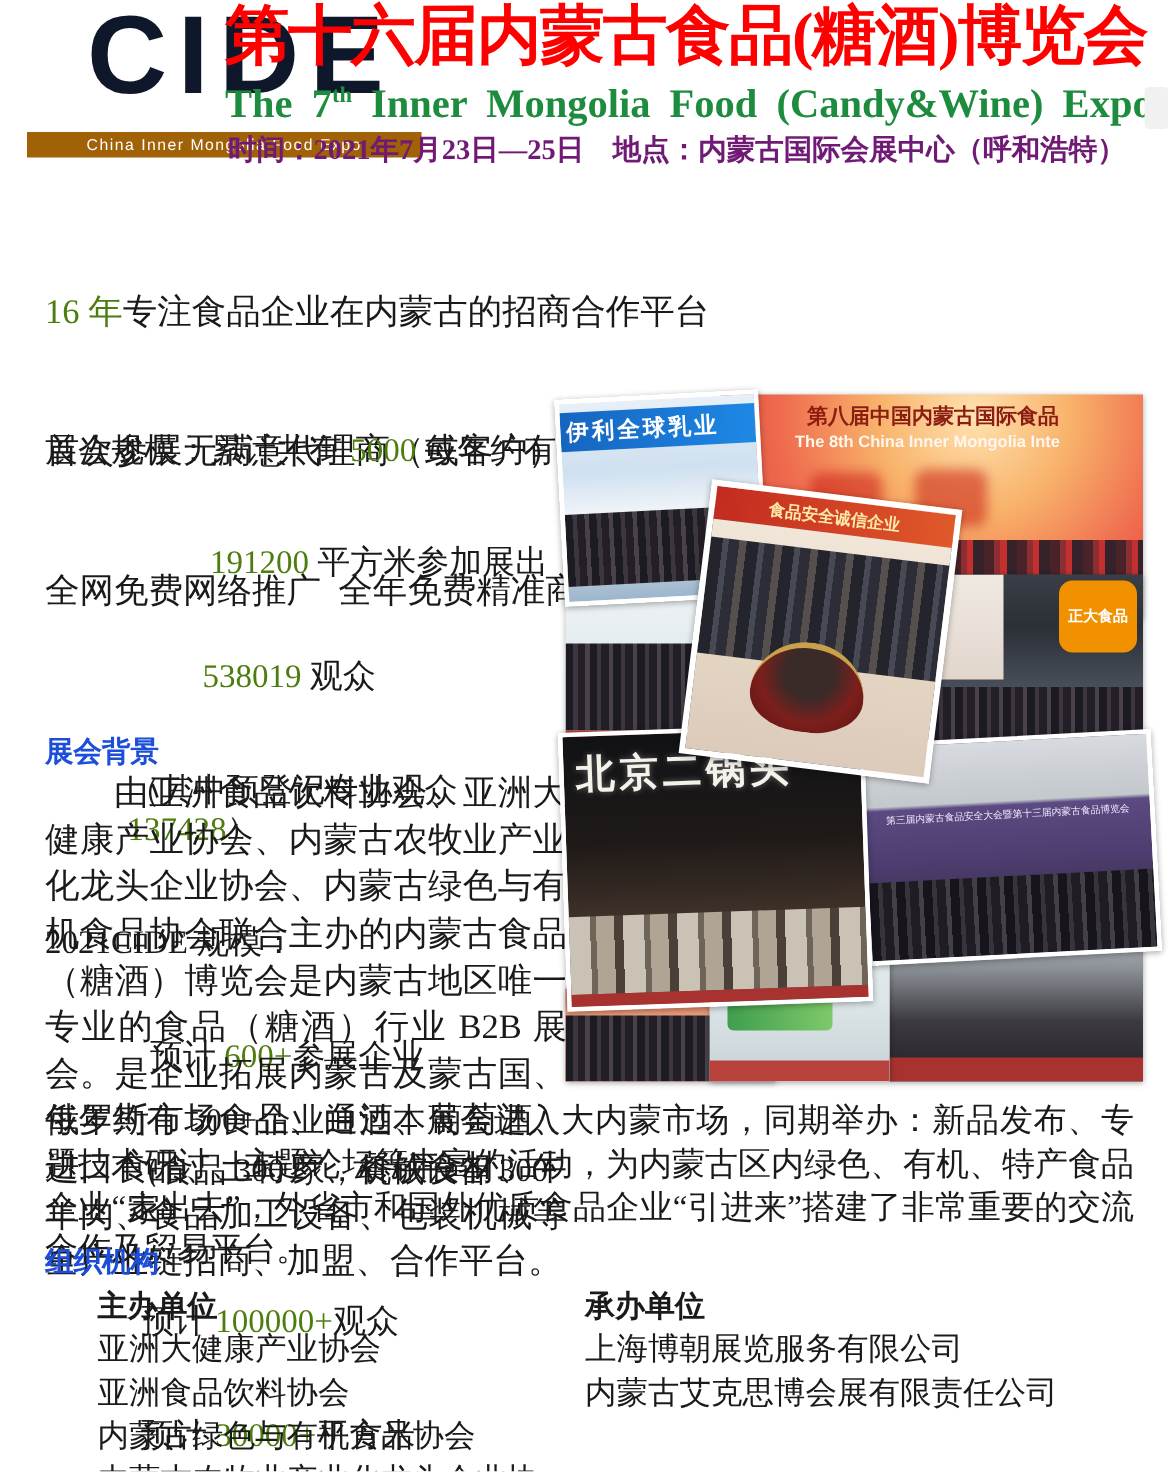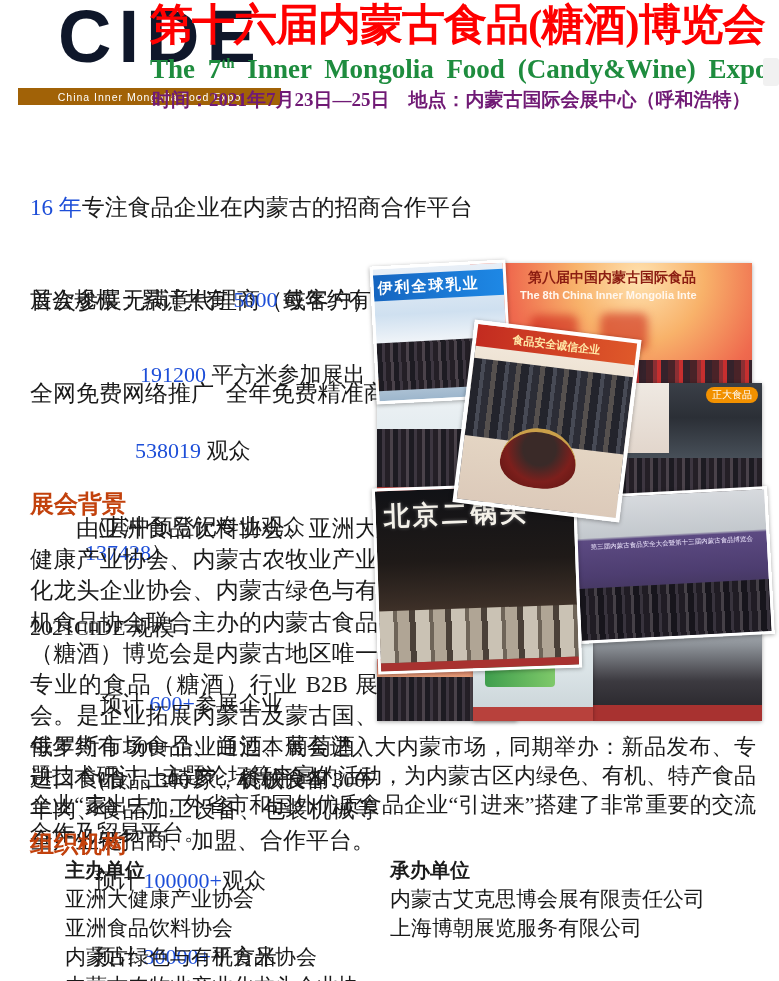--- a/index.html
+++ b/index.html
@@ -19,32 +19,32 @@
         white-space:nowrap;letter-spacing:-1px;line-height:1.25;}
   .subtitle{left:150px;top:54px;width:615px;text-align:center;font-size:27px;font-weight:700;
         color:#1e8c3e;word-spacing:6px;white-space:nowrap;}
   .subtitle sup{font-size:15px;}
   .info-line{left:152px;top:87px;font-size:19px;font-weight:700;color:#701a75;white-space:pre-wrap;}
 
   .scroll-thumb{right:0;top:58px;width:16px;height:28px;background:#f1f1f1;border-radius:3px;}
 
   
   .intro{left:30px;top:130px;font-size:23px;line-height:31px;white-space:pre-wrap;}
-  .red{color:#1d4ed8;}
+  .red{color:#4d7c0f;}
 
   
   .scale{left:30px;top:236px;width:350px;font-size:22px;line-height:25.3px;white-space:pre-wrap;}
   .scale .in1{padding-left:110px;}
   .scale .in2{padding-left:105px;}
   .scale .in3{padding-left:55px;}
   .scale .in4{padding-left:70px;}
   .scale .in5{padding-left:64px;}
 
   
-  .sec-heading{font-family:"DejaVu Sans","Liberation Sans",sans-serif;font-size:24px;font-weight:700;color:#c2410c;}
+  .sec-heading{font-family:"DejaVu Sans","Liberation Sans",sans-serif;font-size:19px;font-weight:700;color:#1d4ed8;}
   .h-bg{left:30px;top:488px;}
   .bg-para{left:30px;top:513px;width:348px;font-size:23px;line-height:31.2px;text-align:justify;text-indent:2em;}
   .full-para{left:30px;top:733px;width:726px;font-size:22px;line-height:28.8px;text-align:justify;}
   .h-org{left:30px;top:828px;}
 
   .org-col{top:856px;font-size:21px;line-height:29px;}
   .org-col .lbl{font-weight:700;font-family:"DejaVu Sans","Liberation Sans",sans-serif;font-size:20px;}
   .org-hosts{left:65px;width:310px;}
   .org-organizers{left:390px;width:360px;}
 
@@ -53,21 +53,21 @@
   .tile{position:absolute;overflow:hidden;box-shadow:0 1px 4px rgba(0,0,0,.35);}
   .framed{border:3px solid #ffffff;}
   .crowd{position:absolute;left:0;right:0;
      background:repeating-linear-gradient(90deg,#1d1b22 0 5px,#3d3640 5px 8px,#241f26 8px 13px,#4a424a 13px 16px);}
   .carpet{position:absolute;left:0;right:0;bottom:0;background:#a83230;}
 
   .t-yili{left:-4px;top:0;width:130px;height:132px;transform:rotate(-3deg);z-index:3;
      background:linear-gradient(180deg,#e8eff7 0%,#cfe0f0 35%,#eef3f8 55%,#9db6cc 100%);}
   .t-yili .banner{position:absolute;left:0;top:6px;right:0;height:26px;background:linear-gradient(90deg,#1565c0,#1e88e5);
      color:#fff;font-weight:700;font-size:15px;letter-spacing:2px;display:flex;align-items:center;padding-left:4px;white-space:nowrap;}
-  .t-stage{left:93px;top:0;width:282px;height:149px;z-index:1;
+  .t-stage{left:103px;top:0;width:282px;height:149px;z-index:1;
      background:radial-gradient(circle at 60% 10%,#ffe2b0 0%,#f8b26a 30%,#ef6a4e 60%,#d23c36 100%);}
   .t-stage .cn{position:absolute;left:58px;top:6px;font-size:14px;font-weight:700;color:#8c1d12;white-space:nowrap;}
   .t-stage .en{position:absolute;left:50px;top:26px;font-size:11px;font-weight:700;color:#fff7ee;white-space:nowrap;font-family:"Liberation Sans",sans-serif;}
   .t-stage .blob{position:absolute;width:48px;height:38px;background:rgba(200,30,20,.55);filter:blur(4px);border-radius:8px;}
   .t-stage .flowers{position:absolute;left:0;right:0;bottom:0;height:52px;
      background:repeating-linear-gradient(90deg,#4a2328 0 7px,#8c2f33 7px 11px,#c62f2f 11px 15px,#35222b 15px 22px);}
   .t-expoL{left:0;top:112px;width:112px;height:120px;z-index:2;
      background:linear-gradient(180deg,#f0f4f6 0%,#e3ebef 55%,#cfd9de 100%);}
   .t-expoL .banner{position:absolute;left:0;top:4px;right:0;height:16px;background:linear-gradient(90deg,#e07820,#ef9840);}
   .t-expoL .crowd{bottom:8px;height:58px;}
@@ -75,22 +75,22 @@
   .t-drum{left:86px;top:66px;width:160px;height:176px;transform:rotate(7deg);z-index:5;
      background:linear-gradient(180deg,#f4ebe0 0%,#e9dcc9 40%,#dccaba 100%);border:4px solid #fff;}
   .t-drum .banner{position:absolute;left:-4px;top:0;right:-4px;height:22px;background:linear-gradient(90deg,#c22a20,#e05a2a);
      color:#ffe9a8;font-size:11px;font-weight:700;display:flex;align-items:center;justify-content:center;white-space:nowrap;}
   .t-drum .crowd{top:34px;height:78px;background:repeating-linear-gradient(90deg,#23242c 0 8px,#474a55 8px 12px,#2c2d36 12px 19px,#55504e 19px 24px);}
   .t-drum .drum{position:absolute;left:38px;top:96px;width:76px;height:56px;border-radius:50% 50% 46% 46%/60% 60% 40% 40%;
      background:radial-gradient(circle at 50% 30%,#3a2a28 0 30%,#7d1f1c 60%,#5a1411 100%);border-top:4px solid #caa04a;}
   .t-zhengda{left:228px;top:120px;width:157px;height:115px;z-index:2;
      background:linear-gradient(180deg,#3a3f47 0%,#2b2f36 30%,#474f58 65%,#6b7077 100%);}
   .t-zhengda .wall{position:absolute;left:0;top:0;width:64px;height:70px;background:linear-gradient(180deg,#efe9e2,#e2d6cc);}
-  .t-zhengda .sign{position:absolute;right:4px;top:4px;padding:1px 6px;border-radius:9px;background:#f29100;
-     color:#fff;font-size:10px;font-weight:400;white-space:nowrap;}
+  .t-zhengda .sign{position:absolute;right:4px;top:4px;padding:17px 6px;border-radius:9px;background:#f29100;
+     color:#fff;font-size:10px;font-weight:700;white-space:nowrap;}
   .t-zhengda .crowd{bottom:0;height:40px;}
   .t-erguotou{left:-2px;top:222px;width:198px;height:180px;transform:rotate(-2deg);z-index:4;border:3px solid #fff;
      background:linear-gradient(180deg,#111216 0%,#1f1a18 40%,#3c2f27 65%,#6e5a48 100%);}
   .t-erguotou .sign{position:absolute;left:8px;top:8px;font-size:26px;font-weight:700;color:#f5f2ea;
      letter-spacing:3px;white-space:nowrap;text-shadow:0 0 4px rgba(255,255,255,.35);}
   .t-erguotou .jars{position:absolute;left:0;right:0;bottom:8px;height:52px;
      background:repeating-linear-gradient(90deg,#cac2b4 0 14px,#6e6458 14px 18px,#b0a595 18px 30px,#4a4038 30px 36px);}
   .t-erguotou .carpet{height:8px;}
   .t-purple{left:198px;top:228px;width:190px;height:142px;transform:rotate(-3deg);z-index:3;border:3px solid #fff;
      background:linear-gradient(180deg,#d7dade 0%,#c3c8cd 28%,#5c4a82 30%,#4d3d70 55%,#2c2633 100%);}
@@ -153,22 +153,22 @@
   <div class="abs sec-heading h-org">组织机构</div>
   <div class="abs org-col org-hosts">
     <div class="lbl">主办单位</div>
     <div>亚洲大健康产业协会</div>
     <div>亚洲食品饮料协会</div>
     <div>内蒙古绿色与有机食品协会</div>
     <div>内蒙古农牧业产业化龙头企业协会</div>
   </div>
   <div class="abs org-col org-organizers">
     <div class="lbl">承办单位</div>
+    <div>上海博朝展览服务有限公司</div>
     <div>内蒙古艾克思博会展有限责任公司</div>
-    <div>上海博朝展览服务有限公司</div>
   </div>
 
   <div class="abs collage">
     <div class="tile t-stage">
       <div class="cn">第八届中国内蒙古国际食品</div>
       <div class="en">The 8th China Inner Mongolia Inte</div>
       <div class="blob" style="left:60px;top:52px;"></div>
       <div class="blob" style="left:130px;top:50px;"></div>
       <div class="flowers"></div>
     </div>

